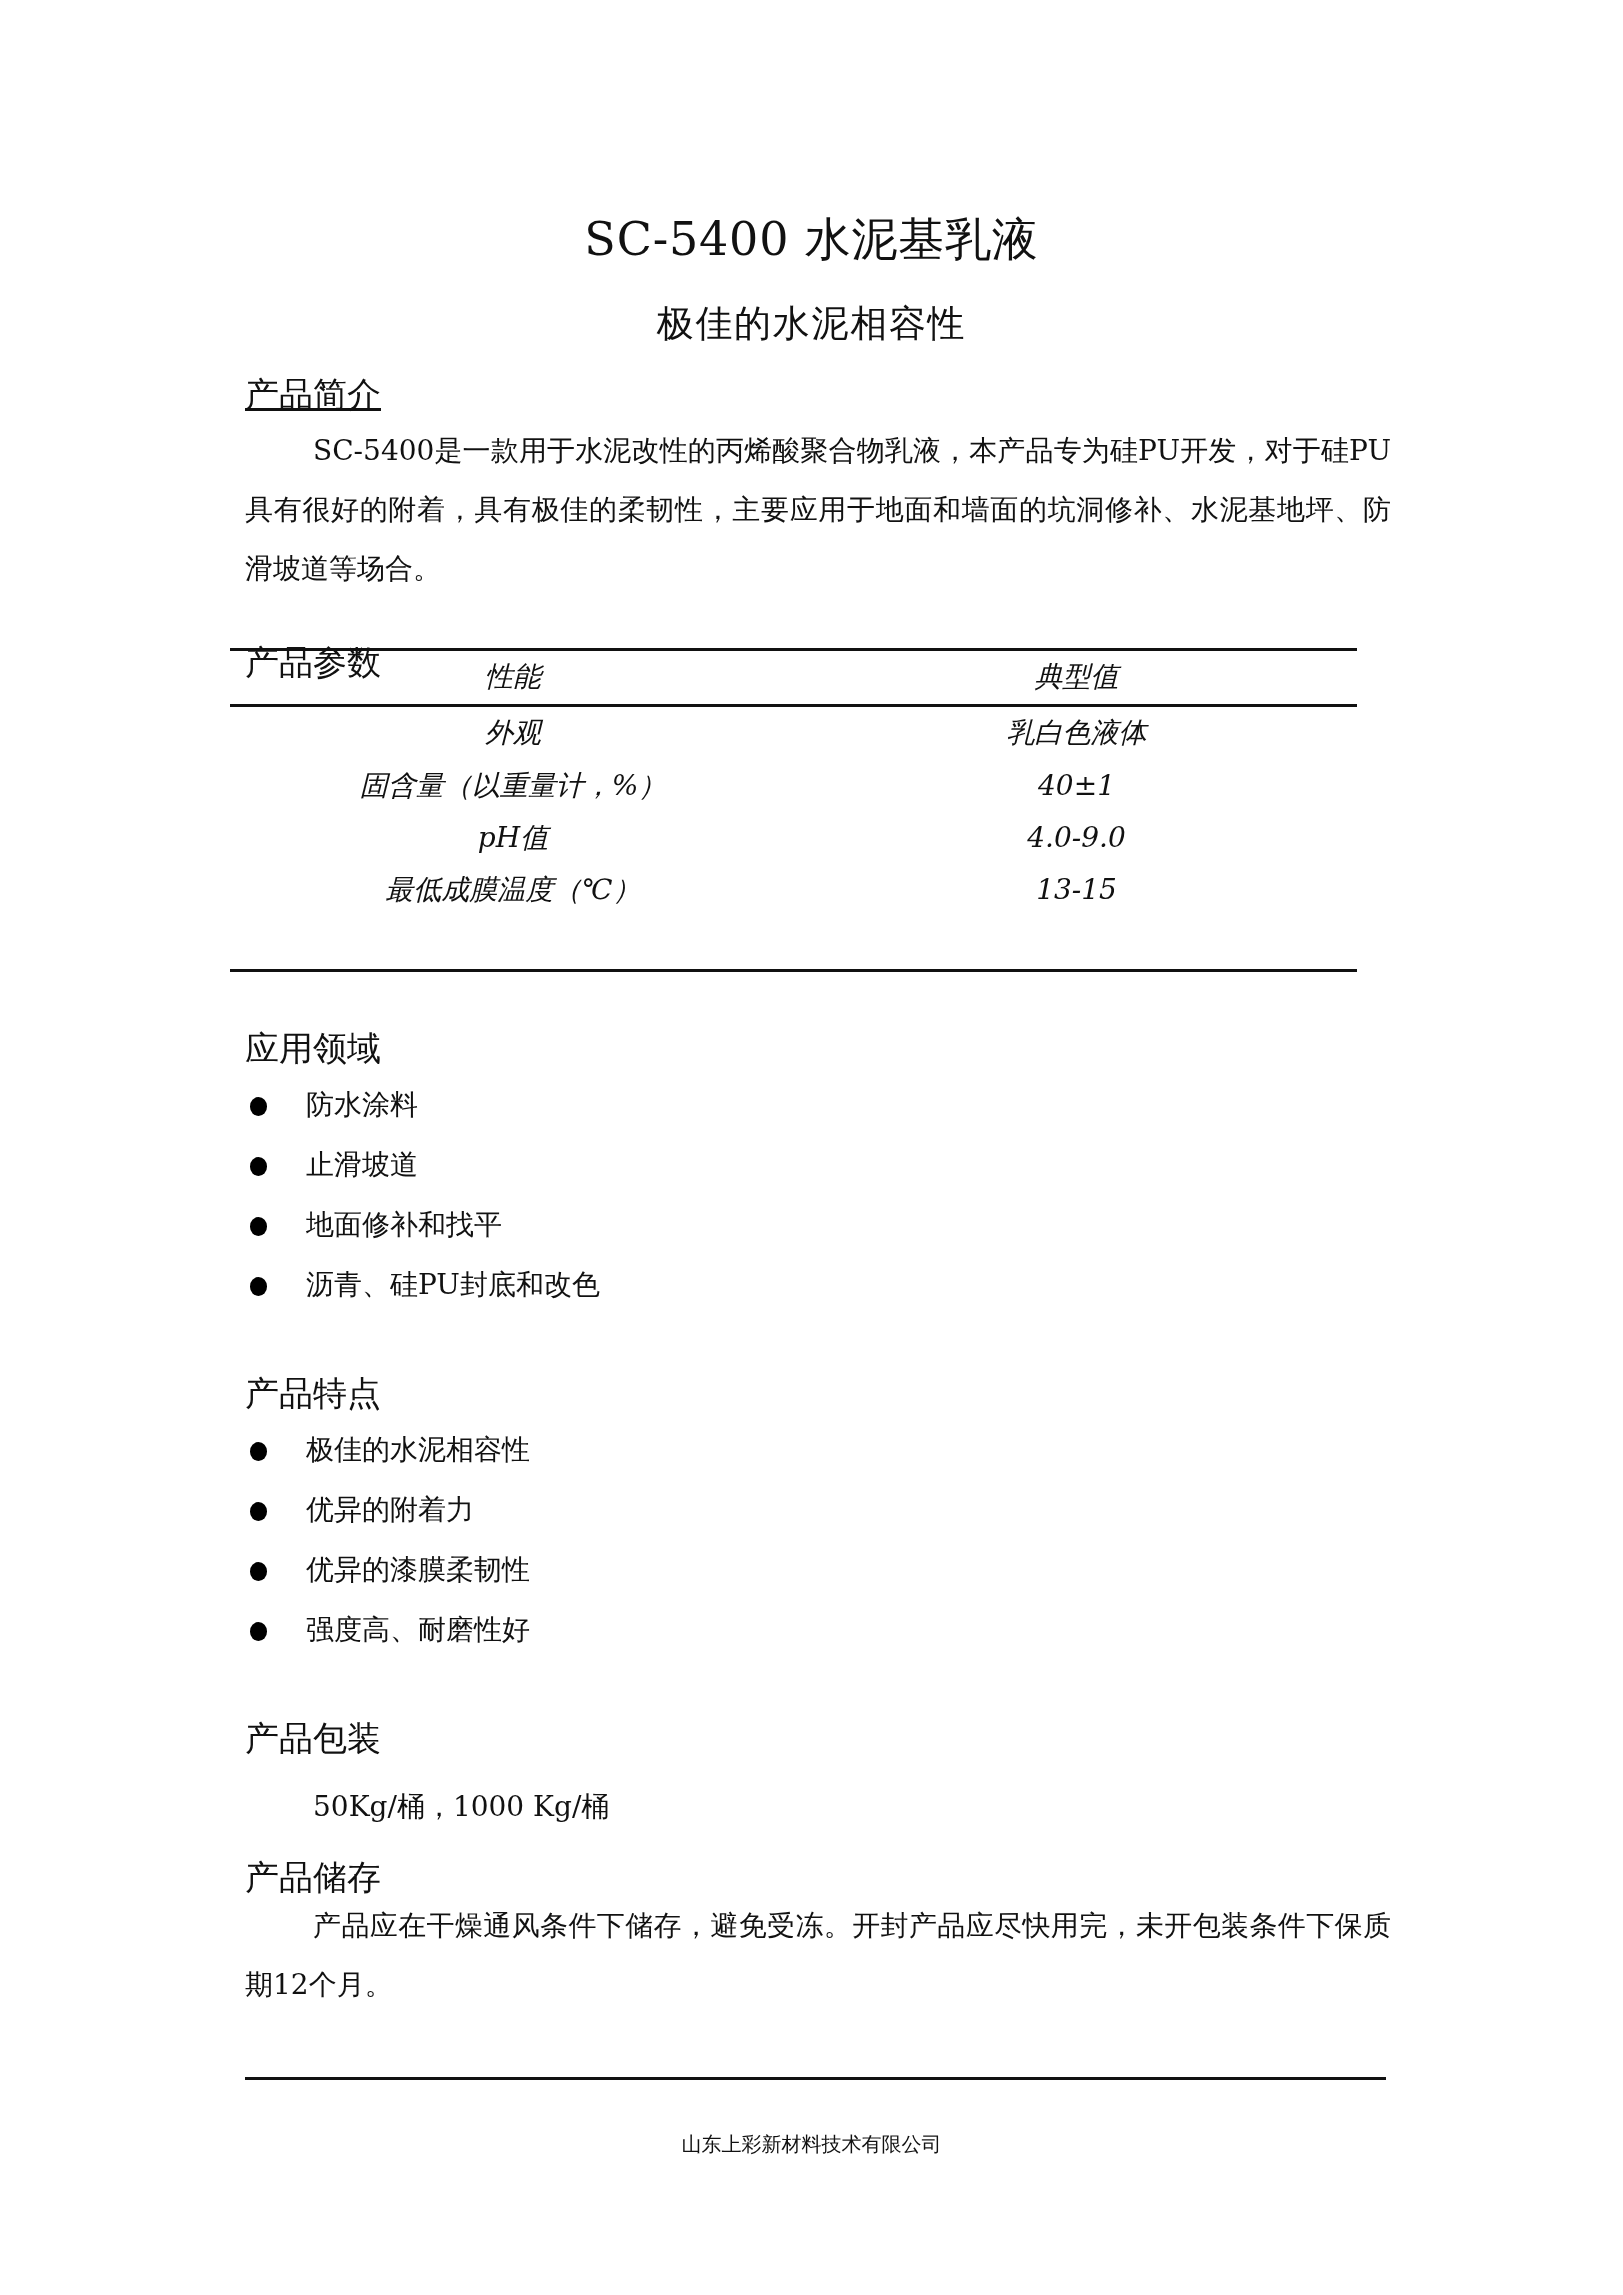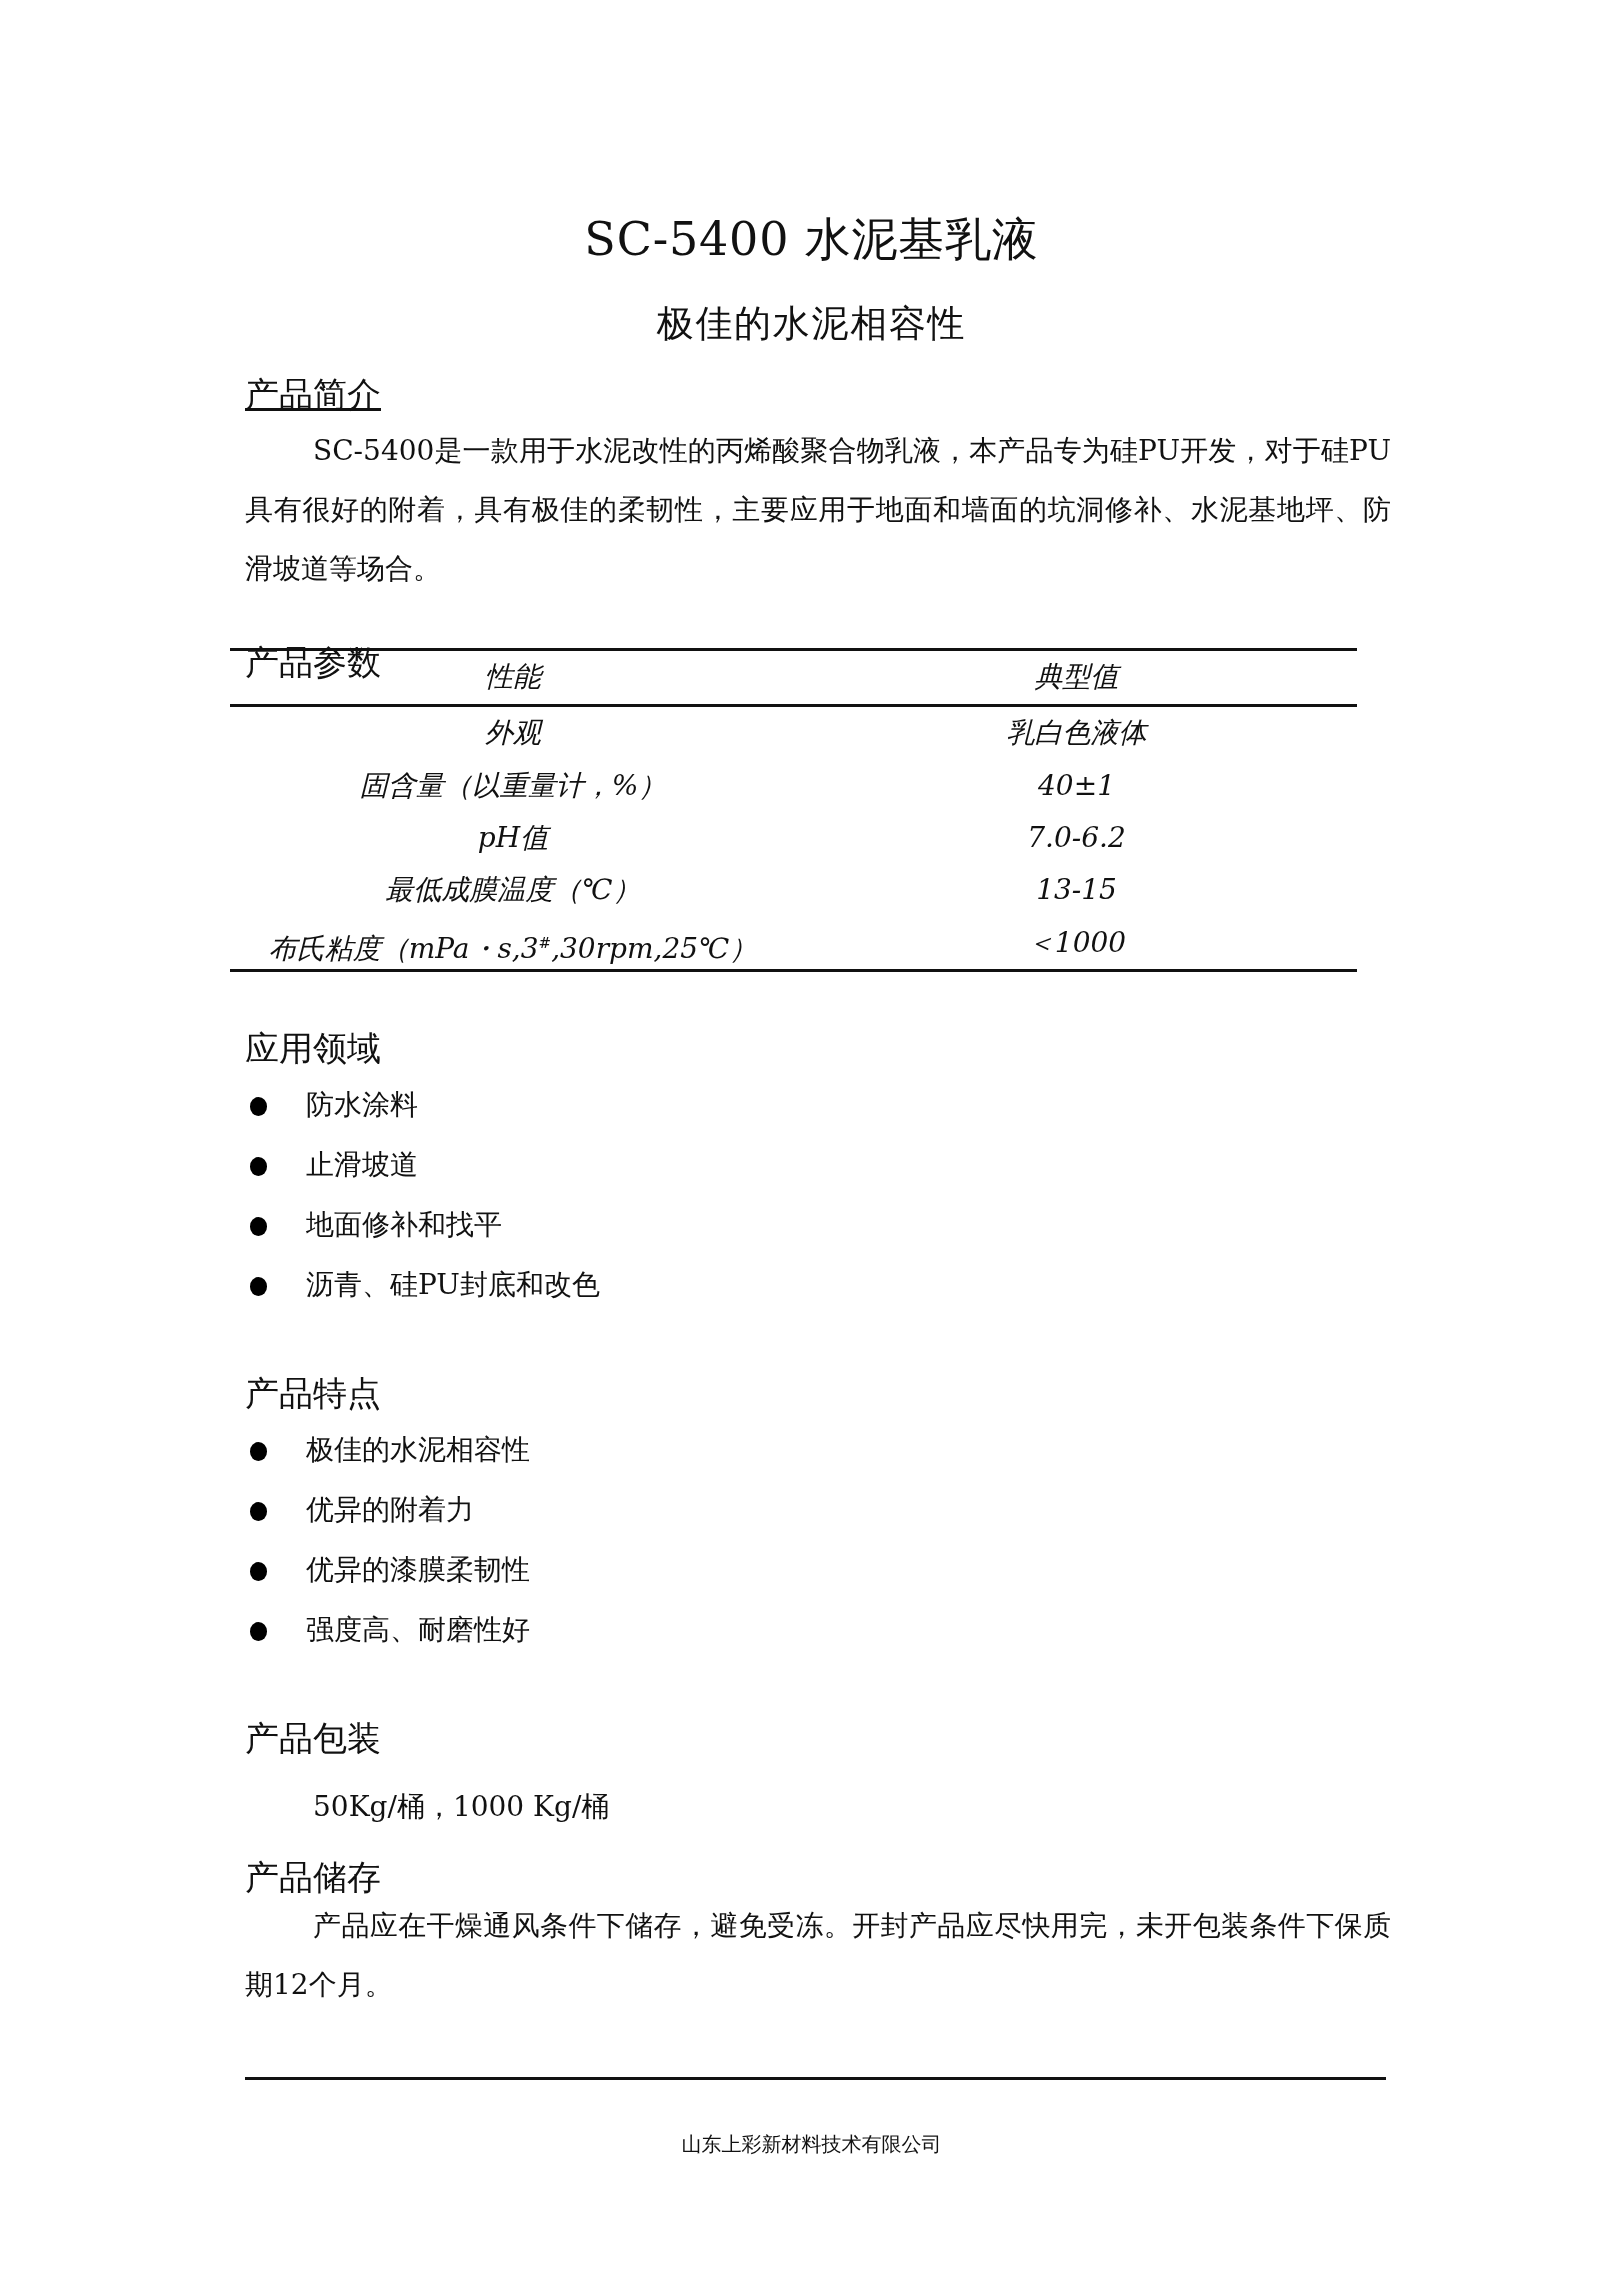--- a/index.html
+++ b/index.html
@@ -72,29 +72,25 @@
   <div class="row" style="top:59px;">
     <div class="c1">外观</div>
     <div class="c2">乳白色液体</div>
   </div>
   <div class="row" style="top:112px;">
     <div class="c1">固含量（以重量计，%）</div>
     <div class="c2">40±1</div>
   </div>
   <div class="row" style="top:164px;">
     <div class="c1">pH值</div>
-    <div class="c2">7.0-6.2</div>
+    <div class="c2">4.0-9.0</div>
   </div>
   <div class="row" style="top:216px;">
     <div class="c1">最低成膜温度（℃）</div>
     <div class="c2">13-15</div>
-  </div>
-  <div class="row" style="top:269px;">
-    <div class="c1"><span>布氏粘度（mPa・s,3</span><sup>#</sup><span>,30rpm,25℃）</span></div>
-    <div class="c2">＜1000</div>
   </div>
   <div class="rule" style="top:321px;"></div>
 </div>
 
 <h2 class="abs h2" style="top:1026px;">应用领域</h2>
 <ul class="abs bullet-list" style="top:1075px;">
   <li><span class="dot"></span><span>防水涂料</span></li>
   <li><span class="dot"></span><span>止滑坡道</span></li>
   <li><span class="dot"></span><span>地面修补和找平</span></li>
   <li><span class="dot"></span><span>沥青、硅PU封底和改色</span></li>

